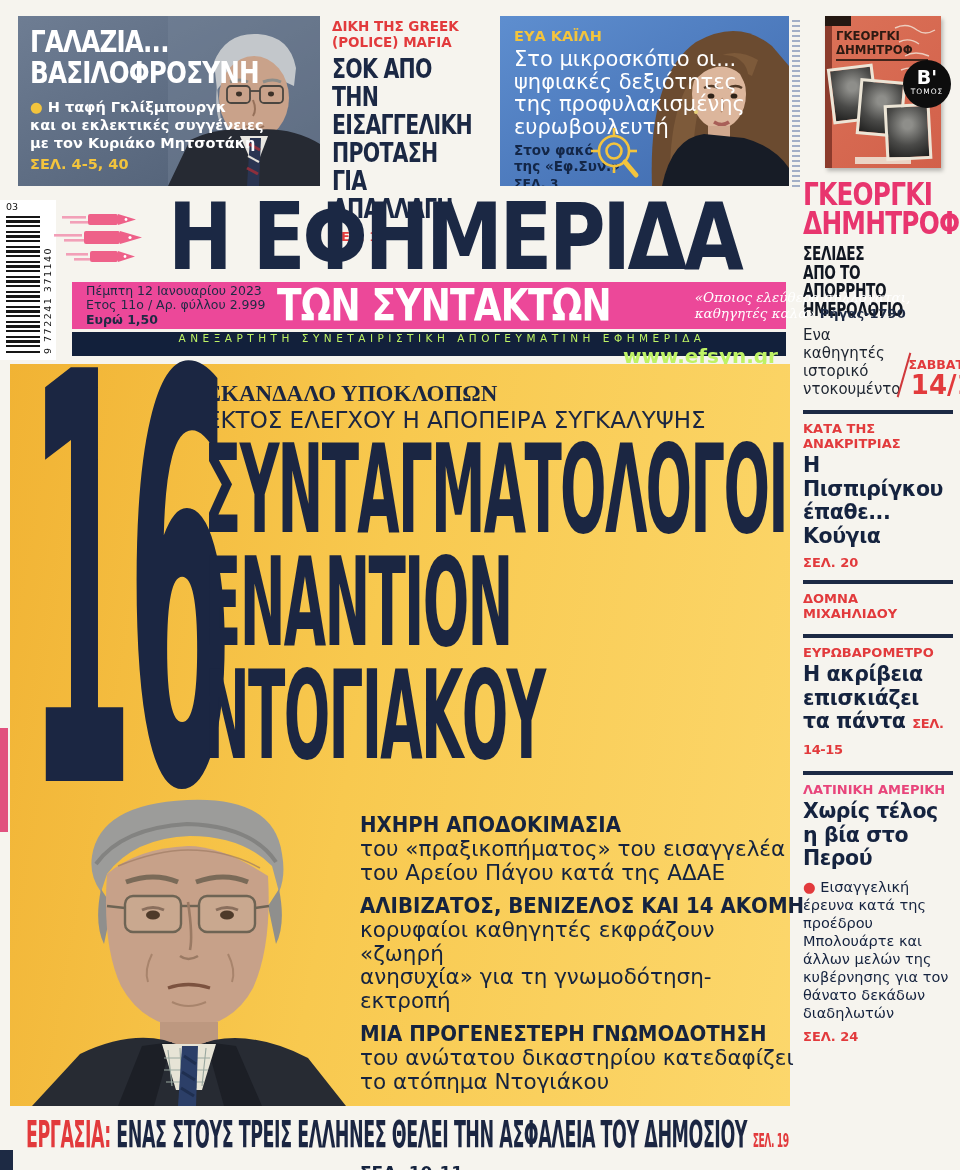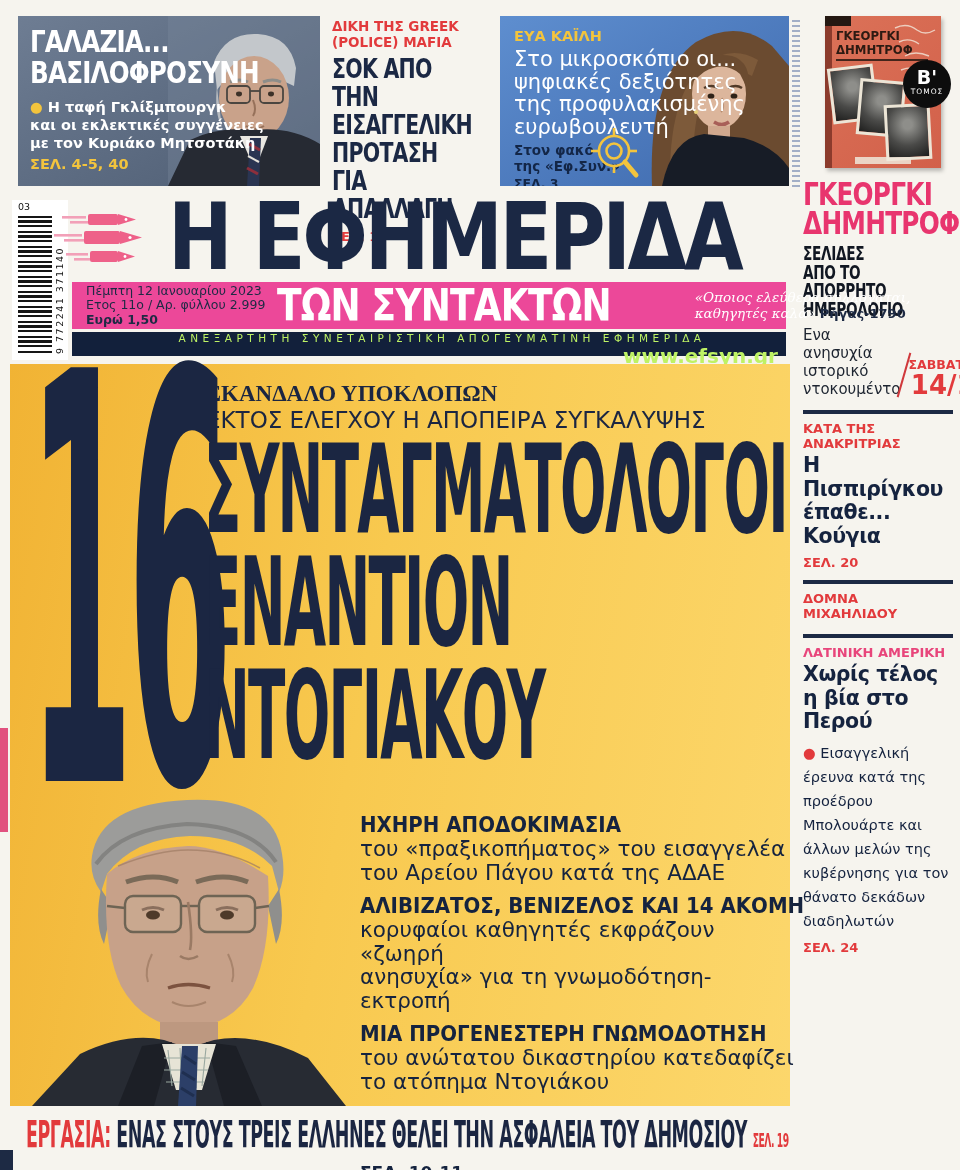--- a/index.html
+++ b/index.html
@@ -65,26 +65,26 @@
   .promo-day{color:#e23a3c;font-weight:bold;font-size:12.5px;text-align:right;line-height:14px;}
   .promo-date{color:#e23a3c;font-weight:bold;font-size:26px;line-height:26px;text-align:right;}
 
   .sb-item{border-top:4px solid #1c2944;padding:7px 0 10px;}
   .sb-kicker{font-weight:bold;font-size:13px;line-height:15px;margin-bottom:3px;color:#e23a3c;white-space:pre-line;}
   .sb-kicker.pinkk{color:#e8457b;}
   .sb-head{font-weight:bold;font-size:20.5px;line-height:23.5px;color:#15233f;white-space:pre-line;letter-spacing:-.4px;}
   .sb-head.light{font-weight:normal;}
   .sb-ref{font-weight:bold;font-size:13px;color:#e23a3c;white-space:normal;}
   .sb-refblock{font-weight:bold;font-size:13px;color:#e23a3c;margin-top:7px;}
-  .sb-body{font-size:14.5px;line-height:24px;color:#15233f;margin-top:7px;}
+  .sb-body{font-size:14.5px;line-height:18px;color:#15233f;margin-top:7px;}
   .sb-body .dot{color:#e23a3c;}
 
   
   .masthead{left:0;top:196px;width:790px;height:168px;}
-  .barcode-box{position:absolute;left:12px;top:4px;width:56px;height:160px;background:#fff;}
+  .barcode-box{position:absolute;left:0;top:4px;width:56px;height:160px;background:#fff;}
   .bc-bars{position:absolute;left:6px;top:16px;width:34px;height:138px;
      background:repeating-linear-gradient(to bottom,#161616 0 2px,transparent 2px 4px,#161616 4px 7px,
      transparent 7px 9px,#161616 9px 11px,transparent 11px 15px);}
   .bc-num{position:absolute;left:42px;top:154px;transform:rotate(-90deg);transform-origin:0 0;
           font-size:9.5px;letter-spacing:1.5px;color:#111;width:140px;}
   .bc-top{position:absolute;left:6px;top:1px;font-size:9.5px;color:#111;}
   .pens-logo{position:absolute;left:54px;top:14px;}
   .mast-title{position:absolute;left:168px;top:0px;font-size:92px;font-weight:bold;color:#1b2844;
               line-height:84px;letter-spacing:-4px;transform:scaleX(.84);transform-origin:0 0;white-space:nowrap;}
   .pink-band{position:absolute;left:72px;top:86px;width:714px;height:47px;background:#ec4899;display:flex;align-items:center;}
@@ -243,21 +243,21 @@
       <div class="b2">ΤΟΜΟΣ</div>
     </div>
 
     <div class="promo">
       <div class="promo-title">ΓΚΕΟΡΓΚΙ
 ΔΗΜΗΤΡΟΦ</div>
       <div class="promo-sub">ΣΕΛΙΔΕΣ
 ΑΠΟ ΤΟ ΑΠΟΡΡΗΤΟ
 ΗΜΕΡΟΛΟΓΙΟ</div>
       <div class="promo-row">
-        <div class="promo-desc">Ενα ανησυχία
+        <div class="promo-desc">Ενα καθηγητές
 ιστορικό
 ντοκουμέντο</div>
         <div class="promo-diag"></div>
         <div>
           <div class="promo-day">ΣΑΒΒΑΤΟ</div>
           <div class="promo-date">14/1</div>
         </div>
       </div>
     </div>
 
@@ -265,20 +265,26 @@
       <div class="sb-kicker">ΚΑΤΑ ΤΗΣ ΑΝΑΚΡΙΤΡΙΑΣ</div>
       <div class="sb-head">Η Πισπιρίγκου
 έπαθε... Κούγια</div>
       <div class="sb-refblock">ΣΕΛ. 20</div>
     </div>
 
     <div class="sb-item">
       <div class="sb-kicker">ΔΟΜΝΑ ΜΙΧΑΗΛΙΔΟΥ</div>
     </div>
 
+    <div class="sb-item">
+      <div class="sb-kicker">ΕΥΡΩΒΑΡΟΜΕΤΡΟ</div>
+      <div class="sb-head ml"><span>Η ακρίβεια
+επισκιάζει
+τα πάντα</span> <span class="sb-ref">ΣΕΛ. 14-15</span></div>
+    </div>
 
     <div class="sb-item">
       <div class="sb-kicker pinkk">ΛΑΤΙΝΙΚΗ ΑΜΕΡΙΚΗ</div>
       <div class="sb-head ml">Χωρίς τέλος
 η βία στο Περού</div>
       <div class="sb-body"><span class="dot">●</span> <span>Εισαγγελική έρευνα κατά της προέδρου Μπολουάρτε και άλλων μελών της κυβέρνησης για τον θάνατο δεκάδων διαδηλωτών</span></div>
       <div class="sb-refblock">ΣΕΛ. 24</div>
     </div>
 
   </div>

